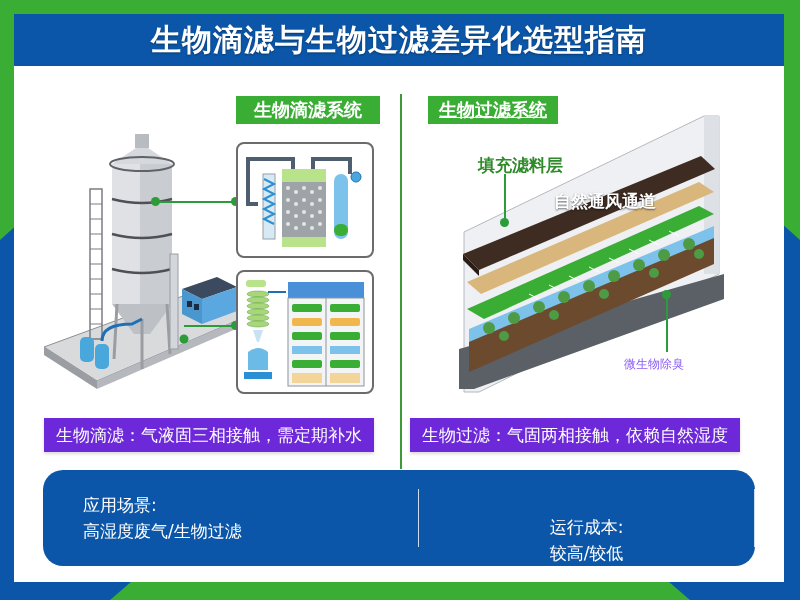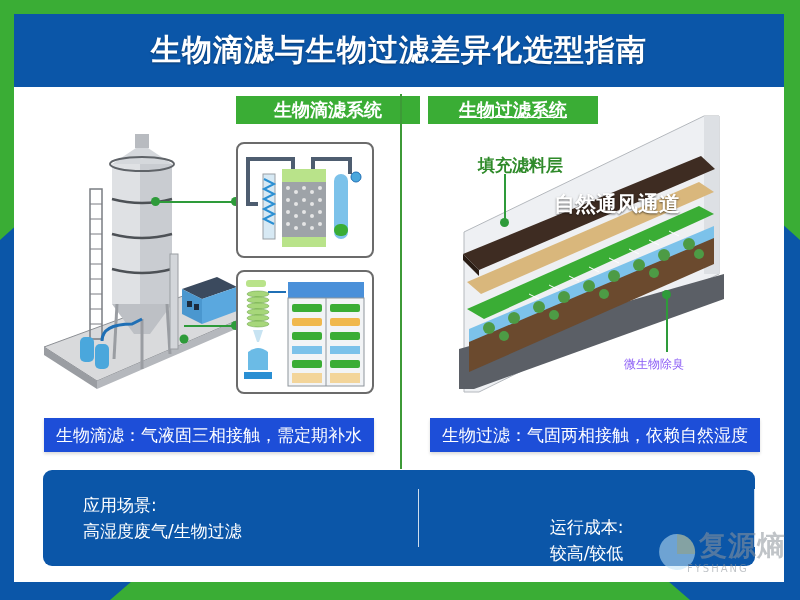--- a/index.html
+++ b/index.html
@@ -3,33 +3,33 @@
 <meta charset="utf-8">
 <style>
   html,body{margin:0;padding:0;}
   body{width:800px;height:600px;overflow:hidden;font-family:"DejaVu Sans","Liberation Sans",sans-serif;}
   .frame{position:relative;width:800px;height:600px;background:#0b56a8;overflow:hidden;}
   .frame-green-top{position:absolute;left:0;top:0;width:800px;height:240px;background:#3aad35;
     clip-path:polygon(0 0,100% 0,100% 100%,96% 88%,94% 10%,6% 10%,4% 88%,0 100%);}
   .frame-green-bottom{position:absolute;left:110px;bottom:0;width:580px;height:20px;background:#3aad35;
     clip-path:polygon(4% 0,96% 0,100% 100%,0 100%);}
   .panel{position:absolute;left:14px;top:14px;width:770px;height:568px;background:#ffffff;}
-  .title-bar{position:absolute;left:0;top:0;width:770px;height:73px;background:#0b56a8;display:flex;align-items:center;justify-content:center;}
+  .title-bar{position:absolute;left:0;top:0;width:770px;height:52px;background:#0b56a8;display:flex;align-items:center;justify-content:center;}
   .title-bar h1{margin:0;color:#ffffff;font-size:30px;font-weight:bold;letter-spacing:1px;text-shadow:0 1px 2px rgba(0,0,0,.35);}
   .divider{position:absolute;left:386px;top:80px;width:2px;height:375px;background:#3d9a37;}
-  .section-tag{position:absolute;height:28px;background:#3aad35;color:#fff;font-weight:bold;font-size:18px;display:flex;align-items:center;justify-content:center;padding:0 26px;}
-  .summary-bar{position:absolute;height:34px;background:#1d4ed8;color:#fff;font-size:17px;display:flex;align-items:center;justify-content:center;box-shadow:0 2px 3px rgba(0,0,0,.15);}
+  .section-tag{position:absolute;height:28px;background:#3aad35;color:#fff;font-weight:bold;font-size:18px;display:flex;align-items:center;justify-content:center;padding:0 6px;}
+  .summary-bar{position:absolute;height:34px;background:#6d28d9;color:#fff;font-size:17px;display:flex;align-items:center;justify-content:center;box-shadow:0 2px 3px rgba(0,0,0,.15);}
   .illus{position:absolute;}
   .detail-box{position:absolute;border:2px solid #6b6b6b;border-radius:8px;background:#fff;}
   .connector{position:absolute;height:2px;background:#2e9b3a;}
   .dot{position:absolute;width:9px;height:9px;border-radius:50%;background:#2e9b3a;}
   .label-green{position:absolute;color:#2f8a2a;font-size:17px;font-weight:bold;margin-left:44px;}
-  .label-white{position:absolute;color:#fff;font-size:21px;font-weight:bold;text-shadow:0 1px 2px rgba(0,0,0,.6);}
+  .label-white{position:absolute;color:#fff;font-size:17px;font-weight:bold;text-shadow:0 1px 2px rgba(0,0,0,.6);}
   .label-green-plain{position:absolute;color:#8b5cf6;font-size:12px;}
-  .bottom-panel{position:absolute;left:29px;top:456px;width:712px;height:96px;background:#0b56a8;border-radius:9px;display:flex;align-items:center;}
+  .bottom-panel{position:absolute;left:29px;top:456px;width:712px;height:96px;background:#0b56a8;border-radius:20px;display:flex;align-items:center;}
   .stat{flex:1;height:100%;display:flex;flex-direction:column;justify-content:center;color:#fff;font-size:17px;line-height:26px;}
   .stat.first{padding-left:40px;}
   .stat.center{align-items:center;margin-top:44px;}
   .stat-sep{width:1px;height:58px;background:rgba(255,255,255,.8);}
   .watermark{position:absolute;left:657px;top:525px;width:130px;height:60px;opacity:.55;}
   .wm-text{position:absolute;left:42px;top:2px;font-size:28px;color:#8e959c;font-weight:bold;letter-spacing:1px;}
   .wm-sub{position:absolute;left:30px;top:38px;font-size:10px;color:#8e959c;letter-spacing:2px;}
 </style>
 </head>
 <body>
@@ -225,37 +225,29 @@
     <div class="label-green" style="left:420px;top:140px;">填充滤料层</div>
     <div class="connector" style="left:490px;top:160px;width:2px;height:46px;"></div>
     <div class="dot" style="left:486px;top:204px;"></div>
 
     <div class="label-white" style="left:540px;top:176px;">自然通风通道</div>
 
     <div class="dot" style="left:648px;top:276px;"></div>
     <div class="connector" style="left:652px;top:282px;width:2px;height:56px;"></div>
     <div class="label-green-plain" style="left:610px;top:342px;">微生物除臭</div>
 
-    <div class="summary-bar" style="left:416px;top:404px;width:330px;">生物过滤：气固两相接触，依赖自然湿度</div>
+    <div class="summary-bar" style="left:396px;top:404px;width:330px;">生物过滤：气固两相接触，依赖自然湿度</div>
 
     <div class="bottom-panel">
       <div class="stat first">
         <span>应用场景:</span>
         <span>高湿度废气/生物过滤</span>
       </div>
       <div class="stat-sep"></div>
       <div class="stat center">
         <span>运行成本:</span>
         <span>较高/较低</span>
       </div>
       <div class="stat-sep"></div>
     </div>
   </div>
 
-  <div class="watermark">
-    <svg width="40" height="50" viewBox="0 0 40 50" style="position:absolute;left:0;top:4px;">
-      <path d="M20,5 A18,18 0 1 0 38,25 L20,25 Z" fill="#bfe3f7"></path>
-      <path d="M20,5 A18,18 0 0 1 38,25 L20,25 Z" fill="#e8e0a0"></path>
-    </svg>
-    <div class="wm-text">复源熵</div>
-    <div class="wm-sub">FYSHANG</div>
-  </div>
 </div>
 
 </body></html>

